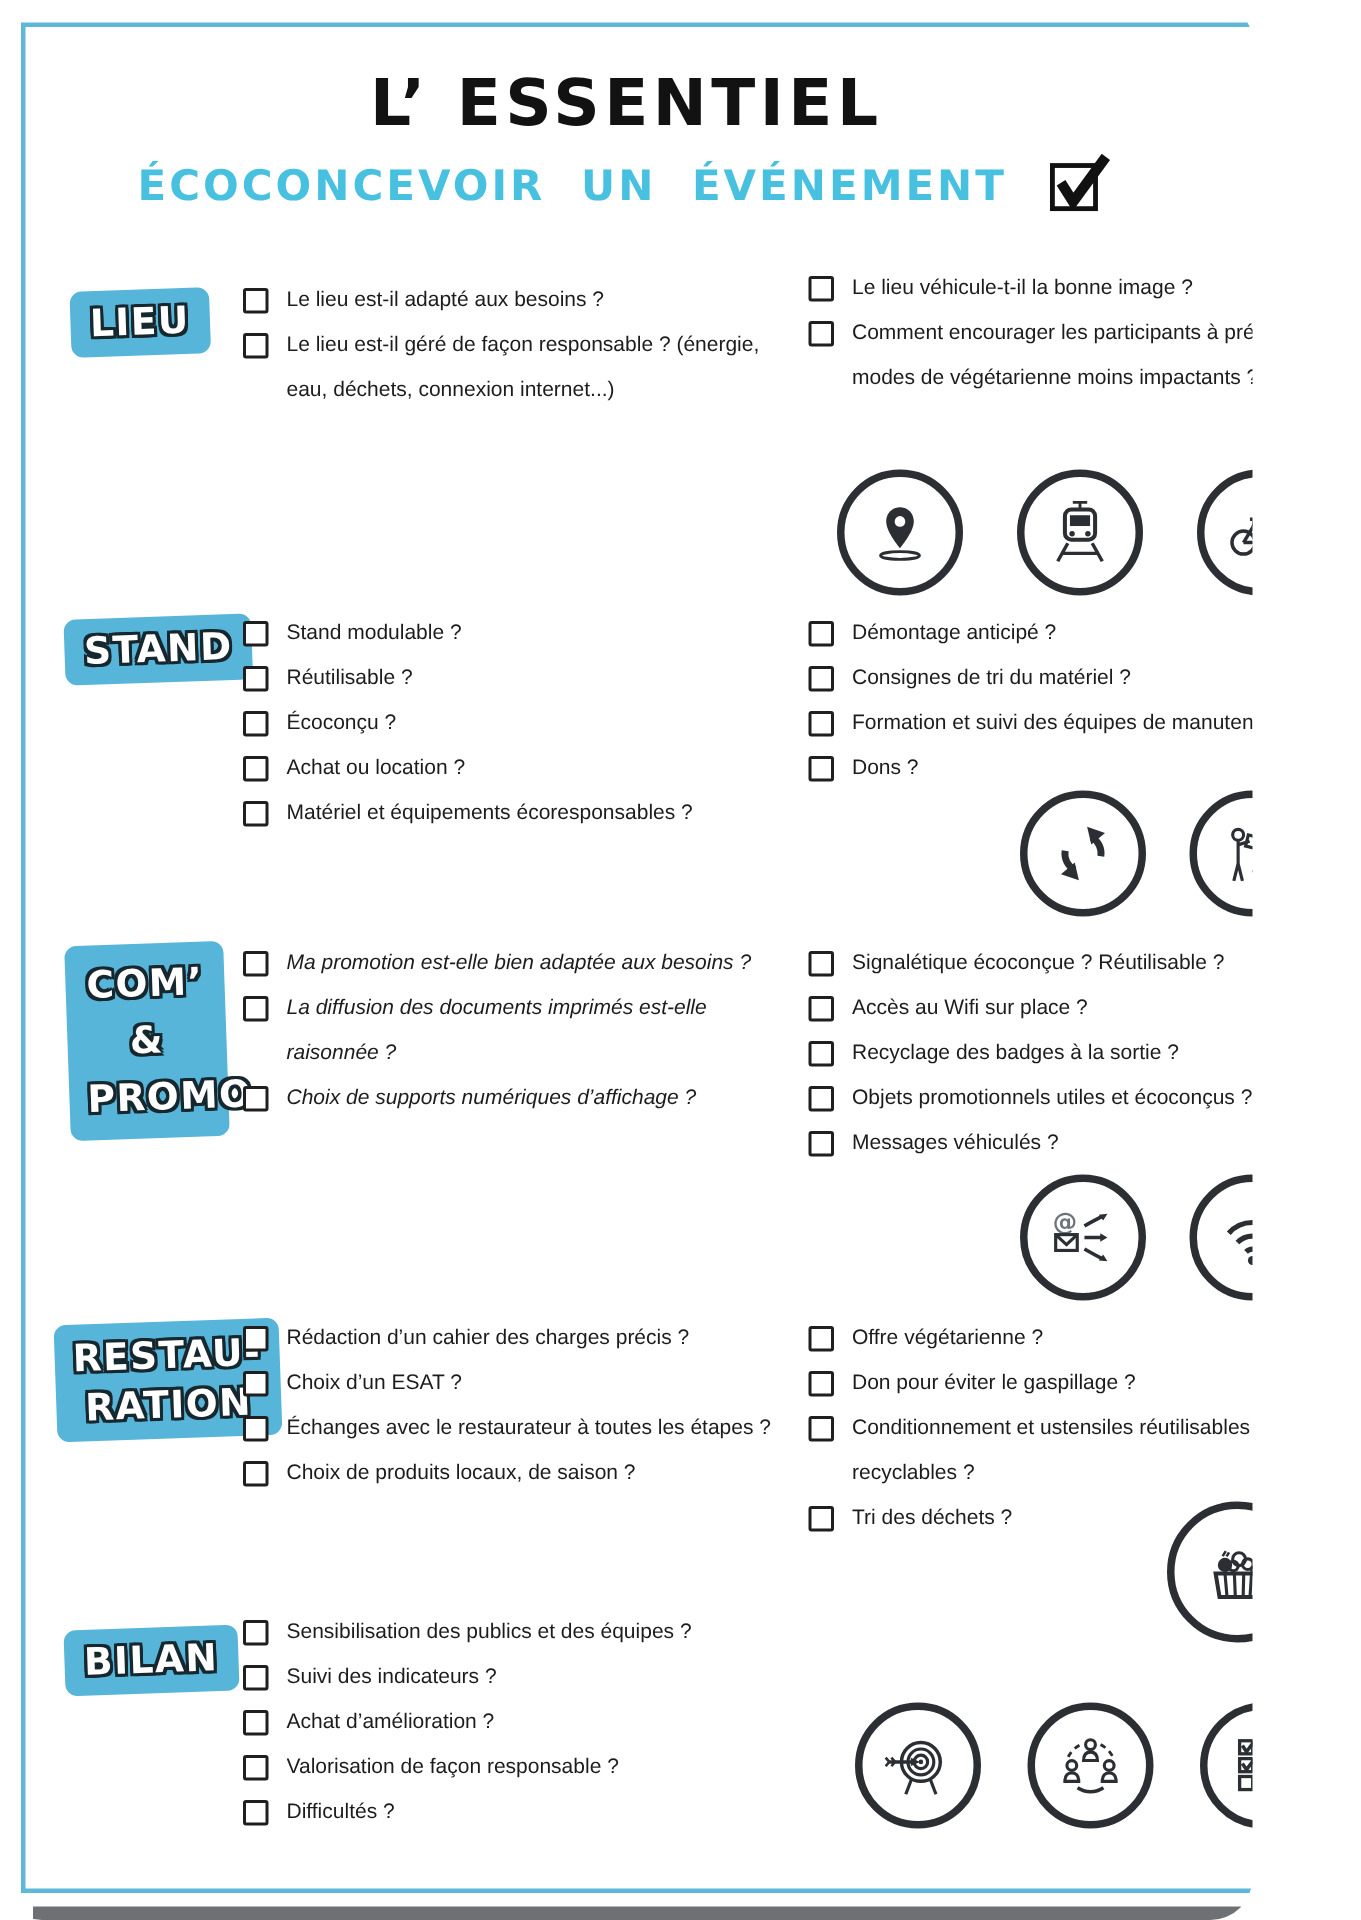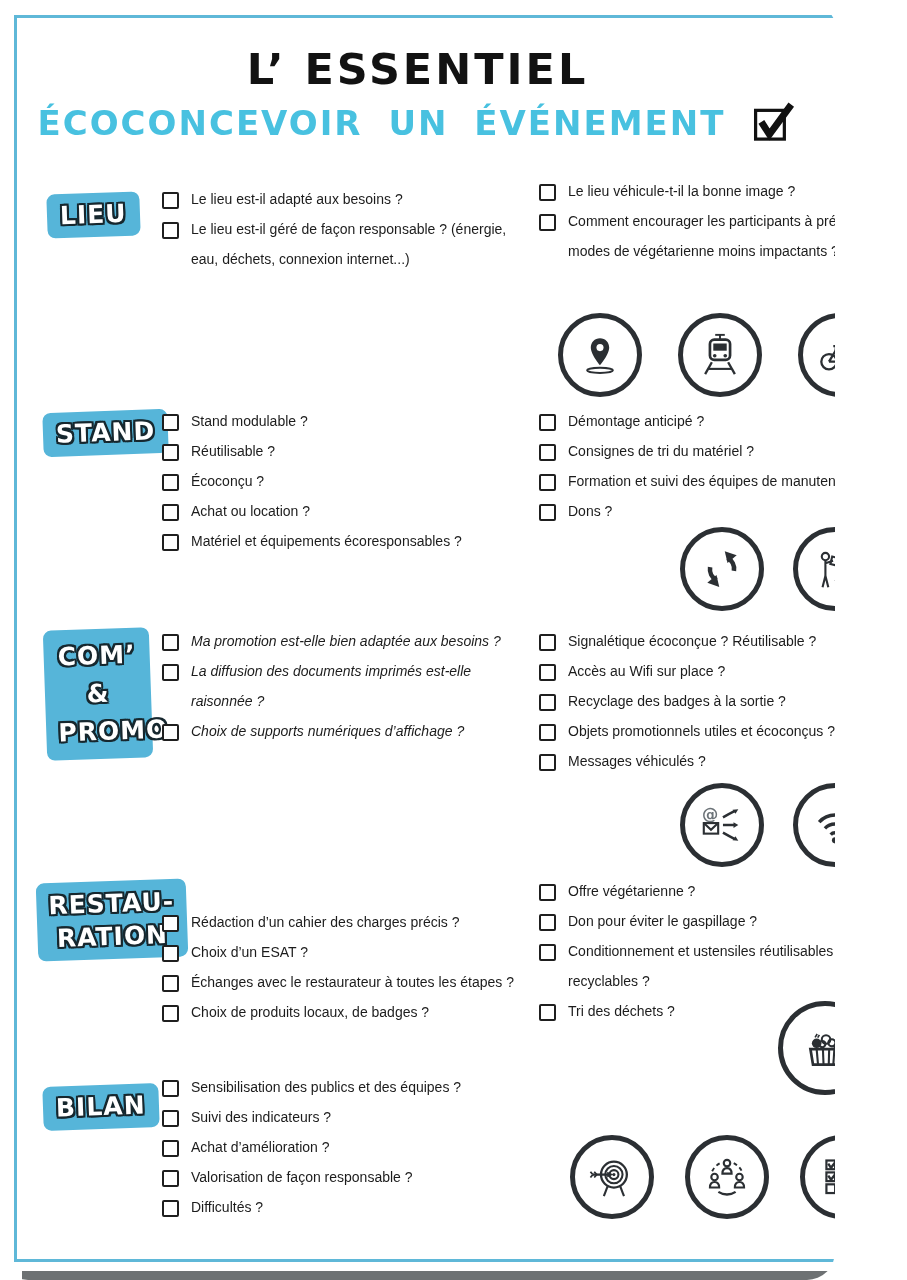--- a/index.html
+++ b/index.html
@@ -18,21 +18,21 @@
   .title{
     position:absolute;top:44px;left:0;width:100%;margin:0;text-align:center;
     font-family:"DejaVu Sans",sans-serif;font-weight:bold;font-size:43px;
     letter-spacing:3px;color:#121212;
   }
   .subtitle-row{
     position:absolute;top:100px;left:0;width:100%;
     display:flex;justify-content:center;align-items:center;gap:26px;
   }
   .subtitle{
-    margin:0;font-family:"DejaVu Sans",sans-serif;font-weight:bold;font-size:34px;
+    margin:0;font-family:"DejaVu Sans",sans-serif;font-weight:bold;font-size:28px;
     letter-spacing:2px;word-spacing:12px;color:#48c1e0;
   }
   .badge{
     position:absolute;background:#56b5d9;color:#ffffff;
     font-family:"DejaVu Sans",sans-serif;font-weight:bold;font-size:25px;
     letter-spacing:1px;text-align:center;padding:4px 13px;border-radius:8px;
     transform:rotate(-2deg);line-height:36px;
     text-shadow:-2px -2px 0 #16272e,2px -2px 0 #16272e,-2px 2px 0 #16272e,
       2px 2px 0 #16272e,0 2px 0 #16272e,2px 0 0 #16272e,0 -2px 0 #16272e,-2px 0 0 #16272e;
   }
@@ -254,36 +254,36 @@
         <path d="M19.5 34 A6.2 6.2 0 0 1 28.5 34" stroke-width="3.6"></path>
         <circle cx="24" cy="40" r="3.2" fill="#2b2f33" stroke="none"></circle>
       </svg>
     </div>
   </div>
 
   <div class="badge" style="left:37px;top:881px;line-height:33px;padding:6px 12px;">
     <div>RESTAU-</div>
     <div>RATION</div>
   </div>
-  <div class="col" style="left:160px;top:876px;width:358px;margin-top:31px;">
+  <div class="col" style="left:160px;top:876px;width:358px;">
     <div class="item">
       <span class="cb"></span>
       <span>Rédaction d’un cahier des charges précis ?</span>
     </div>
     <div class="item">
       <span class="cb"></span>
       <span>Choix d’un ESAT ?</span>
     </div>
     <div class="item">
       <span class="cb"></span>
       <span>Échanges avec le restaurateur à toutes les étapes ?</span>
     </div>
     <div class="item">
       <span class="cb"></span>
-      <span>Choix de produits locaux, de badges ?</span>
+      <span>Choix de produits locaux, de saison ?</span>
     </div>
   </div>
   <div class="col" style="left:537px;top:876px;width:360px;">
     <div class="item">
       <span class="cb"></span>
       <span>Offre végétarienne ?</span>
     </div>
     <div class="item">
       <span class="cb"></span>
       <span>Don pour éviter le gaspillage ?</span>

